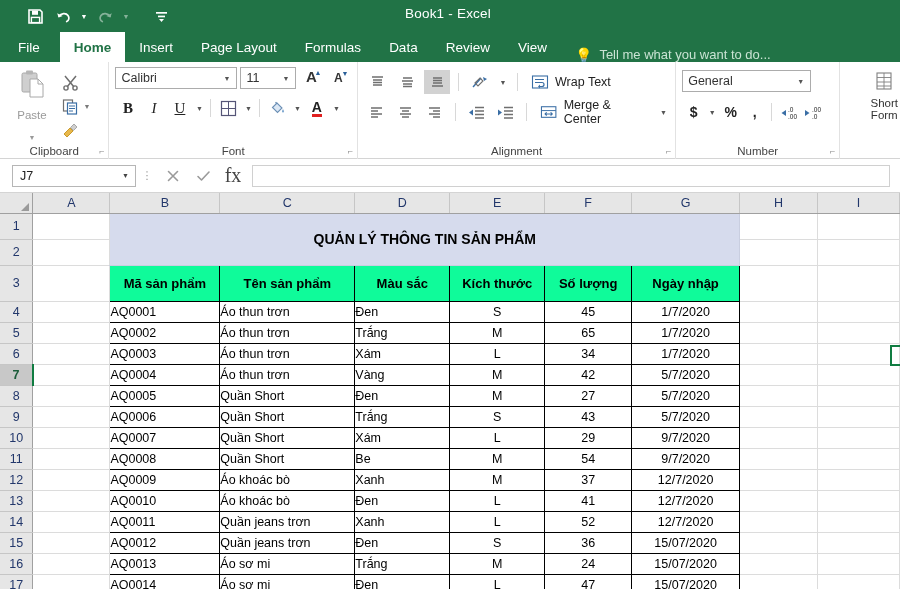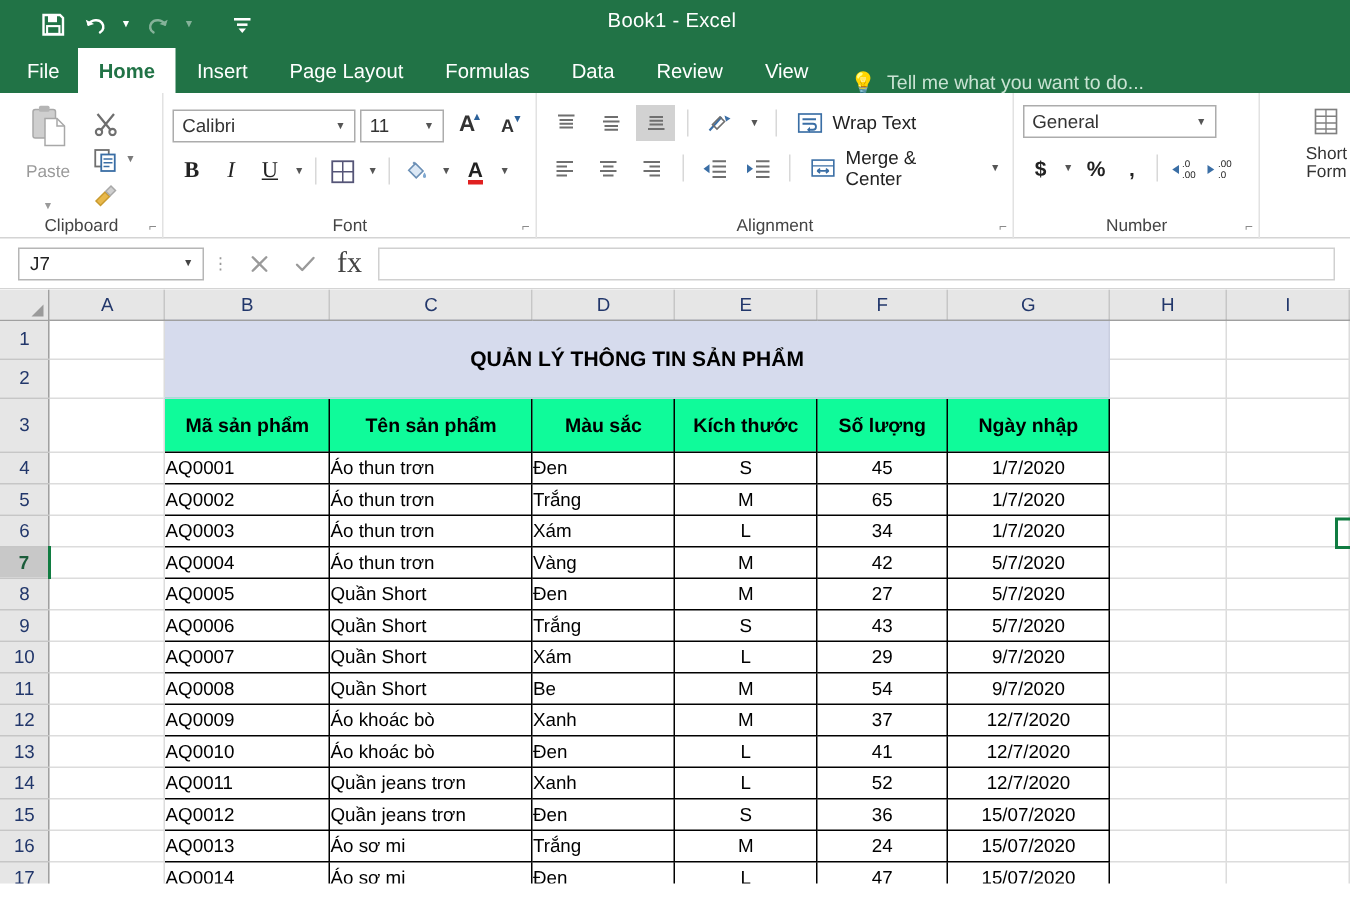--- a/index.html
+++ b/index.html
@@ -50,21 +50,21 @@
     align-items: flex-end;
     position: relative;
   }
   .tab {
     height: 30px;
     padding: 8px 14px;
     display: flex; align-items: center;
     color: #ffffff;
     font-size: 13.5px;
   }
-  .tab.file { padding: 0 12px 0 18px; }
+  .tab.file { padding: 0 20px 0 18px; }
   .tab.active {
     background: #ffffff;
     color: #217346;
     font-weight: bold;
   }
   .tellme {
     display: flex; align-items: center; gap: 7px;
     margin-left: 14px;
     color: #c9e3d3;
     font-size: 13px;
@@ -115,21 +115,21 @@
     position: relative;
   }
   .paste-caret { font-size: 7px; color: #9a9a9a; margin-top: 5px; }
   .clip-small { display: flex; flex-direction: column; gap: 3px; padding-top: 3px; }
   .clip-small-row { display: flex; align-items: center; height: 21px; }
   .mini-ic { width: 24px; height: 21px; display: flex; align-items: center; justify-content: center; }
   .mini-caret { font-size: 7px; color: #7a7a7a; width: 10px; text-align: center; }
 
   
   .g-font { width: 250px; }
-  .font-row1 { display: flex; align-items: center; gap: 3px; margin-bottom: 7px; margin-top: 6px; }
+  .font-row1 { display: flex; align-items: center; gap: 3px; margin-bottom: 7px; margin-top: 0; }
   .combo {
     height: 22px;
     border: 1px solid #acacac;
     background: #ffffff;
     display: flex; align-items: center;
     padding: 0 2px 0 5px;
     font-size: 12.5px;
     color: #333333;
   }
   .combo .val { flex: 1; overflow: hidden; white-space: nowrap; }

